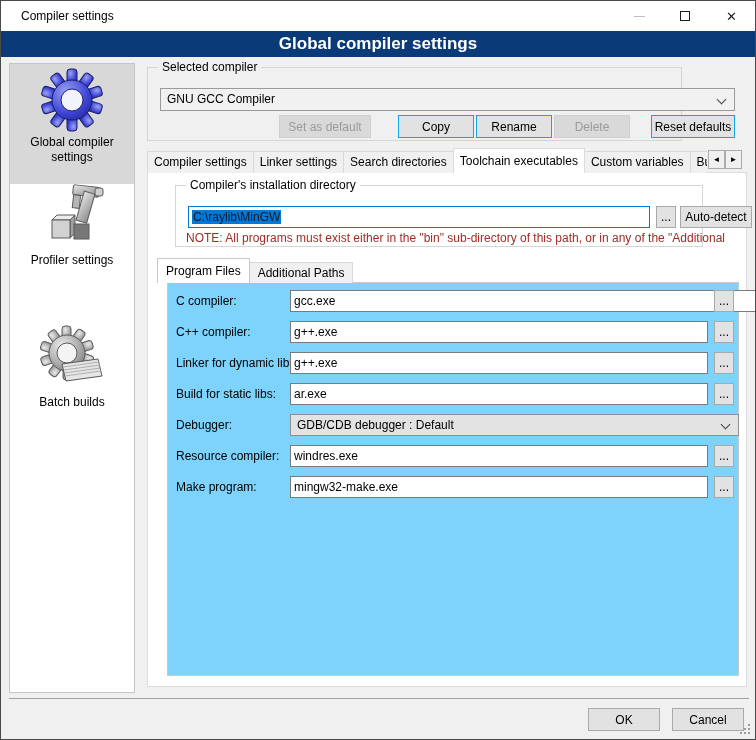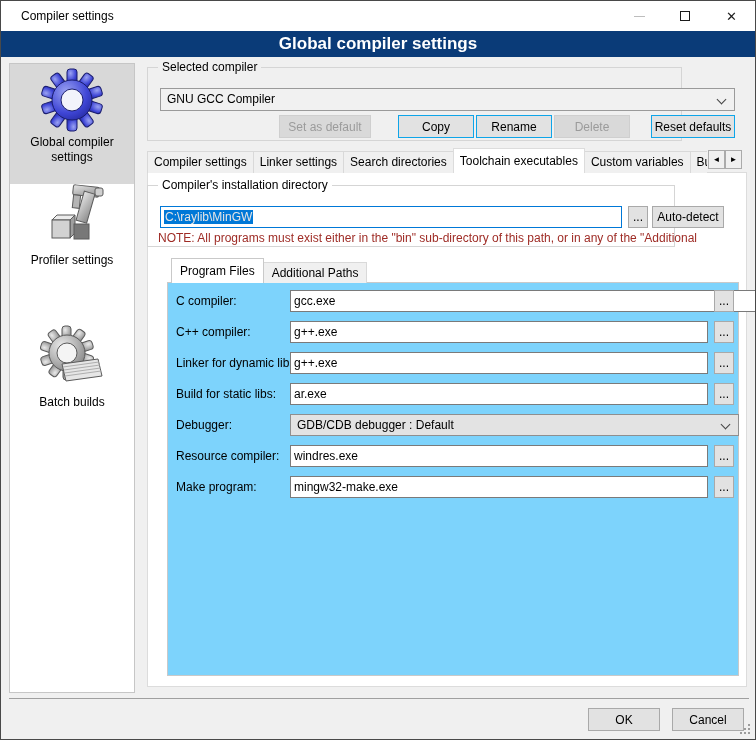--- a/index.html
+++ b/index.html
@@ -40,33 +40,33 @@
   .combo.gray{background:#e3e3e3;border-color:#8f8f8f;}
   .chev{position:absolute;right:9px;top:7px;width:7px;height:7px;
     border-right:1.5px solid #444;border-bottom:1.5px solid #444;transform:rotate(45deg);}
   .btn{position:absolute;background:#e2e2e2;border:1px solid #0ea5e9;
     display:flex;align-items:center;justify-content:center;cursor:default;}
   .btn.std{border-color:#a9a9a9;}
   .btn.disabled{background:#d9d9d9;border-color:#cfcfcf;color:#9b9b9b;}
   .textinput{position:absolute;background:#fff;border:1px solid #7a7a7a;line-height:20px;
     padding-left:3px;white-space:nowrap;overflow:hidden;}
   .textinput.focus{border-color:#0078d7;}
-  .sel-text{background:#0078d7;color:#e5e5e5;padding:0 1px;}
+  .sel-text{background:#0078d7;color:#0f172a;padding:0 1px;}
   
   .tabstrip{position:absolute;left:146px;top:147px;width:560px;height:25px;
     display:flex;align-items:flex-end;overflow:hidden;z-index:2;}
   .tab{flex:0 0 auto;height:22px;line-height:21px;padding:0 6px;background:#f0f0f0;
     border:1px solid #d9d9d9;border-bottom:none;margin-right:-1px;white-space:nowrap;cursor:default;}
   .tab.active{height:25px;line-height:24px;background:#fff;border-color:#dcdcdc;position:relative;z-index:3;}
   .tabarrow{position:absolute;top:149px;width:17px;height:19px;background:#f0f0f0;
     border:1px solid #ababab;display:flex;align-items:center;justify-content:center;
     font-size:8px;z-index:4;cursor:default;}
   .tabpage{position:absolute;left:146px;top:171px;width:600px;height:515px;background:#fff;
     border:1px solid #dcdcdc;z-index:1;}
-  .subtabstrip{position:absolute;left:170px;top:257px;height:25px;display:flex;align-items:flex-end;z-index:2;}
+  .subtabstrip{position:absolute;left:156px;top:257px;height:25px;display:flex;align-items:flex-end;z-index:2;}
   .subtab{flex:0 0 auto;height:21px;line-height:20px;padding:0 8px;background:#f0f0f0;
     border:1px solid #d9d9d9;border-bottom:none;margin-right:-1px;white-space:nowrap;cursor:default;}
   .subtab.active{height:25px;line-height:24px;background:#fff;border-color:#c9c9c9;position:relative;z-index:3;}
   .innerpanel{position:absolute;left:166px;top:281px;width:572px;height:394px;background:#7dd3fc;
     border:1px solid #c9c9c9;z-index:1;}
   .frow-label{position:absolute;left:8px;line-height:22px;white-space:nowrap;}
   .note{color:#9e2b25;white-space:nowrap;overflow:hidden;}
   
   .divider{position:absolute;left:8px;top:697px;width:740px;height:1px;background:#9f9f9f;}
   .grip{position:absolute;right:4px;bottom:4px;width:11px;height:11px;}
@@ -215,21 +215,21 @@
   </div>
   <div class="tabarrow" style="left:707px;">
     <span>◄</span>
   </div>
   <div class="tabarrow" style="left:724px;">
     <span>►</span>
   </div>
 
   <div class="tabpage"></div>
 
-  <div class="groupbox" style="left:146px;top:184px;width:528px;height:62px;z-index:2;overflow:visible;">
+  <div class="groupbox" style="left:174px;top:184px;width:528px;height:62px;z-index:2;overflow:visible;">
     <span class="gb-label gb-on-white">Compiler's installation directory</span>
     <div class="textinput focus" style="left:12px;top:20px;width:462px;height:22px;">
       <span class="sel-text">C:\raylib\MinGW</span>
     </div>
     <div class="btn std" style="left:480px;top:20px;width:20px;height:22px;">
       <span>...</span>
     </div>
     <div class="btn std" style="left:504px;top:20px;width:72px;height:22px;">
       <span>Auto-detect</span>
     </div>

